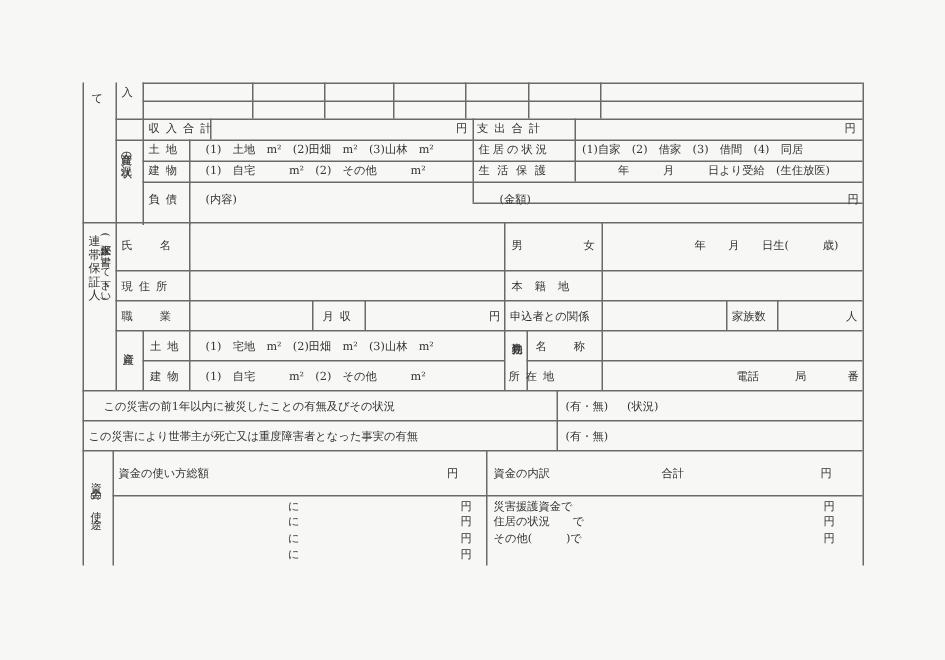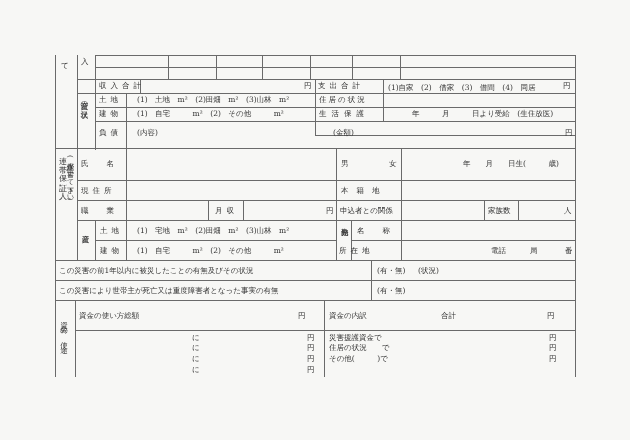--- a/index.html
+++ b/index.html
@@ -89,21 +89,21 @@
 <span class="t sp" style="left:99px;top:110px">建物</span>
 <span class="t" style="left:137px;top:110px">(1)　自宅　　　m²　(2)　その他　　　m²</span>
 <span class="t sp" style="left:99px;top:129px">負債</span>
 <span class="t" style="left:137px;top:129px">(内容)</span>
 <div class="inp" style="left:160px;top:122px;width:170px;height:25px"></div>
 <span class="t" style="left:333px;top:129px">(金額)</span>
 <div class="inp" style="left:360px;top:122px;width:200px;height:25px"></div>
 <span class="t" style="left:565px;top:129px">円</span>
 
 <span class="t" style="left:319px;top:96px;letter-spacing:2px">住居の状況</span>
-<span class="t" style="left:388px;top:84px">(1)自家　(2)　借家　(3)　借間　(4)　同居</span>
+<span class="t" style="left:388px;top:96px">(1)自家　(2)　借家　(3)　借間　(4)　同居</span>
 <span class="t" style="left:319px;top:110px;letter-spacing:5px">生活保護</span>
 <span class="t" style="left:412px;top:110px">年　　　月　　　日より受給　(生住放医)</span>
 
 <span class="vt" style="left:58px;top:150px;font-size:8px;line-height:1;letter-spacing:9px">連帯保証人</span>
 <span class="vt" style="left:66px;top:155px;font-size:7px;line-height:1">(保証人が書いて下さい)</span>
 
 <span class="t" style="left:81px;top:160px;letter-spacing:1px">氏　　名</span>
 <div class="inp" style="left:127px;top:149px;width:209px;height:31px"></div>
 <span class="t" style="left:341px;top:160px">男</span>
 <span class="t" style="left:389px;top:160px">女</span>
@@ -132,21 +132,21 @@
 <span class="t" style="left:137px;top:247px">(1)　自宅　　　m²　(2)　その他　　　m²</span>
 
 <span class="vt" style="left:340px;top:222px;line-height:1.1">勤務先</span>
 <span class="t" style="left:357px;top:227px;letter-spacing:1px">名　　称</span>
 <div class="inp" style="left:402px;top:221px;width:173px;height:19px"></div>
 <span class="t sp" style="left:339px;top:247px">所在地</span>
 <span class="t" style="left:491px;top:247px">電話</span>
 <span class="t" style="left:530px;top:247px">局</span>
 <span class="t" style="left:565px;top:247px">番</span>
 
-<span class="t" style="left:59px;top:267px">この災害の前1年以内に被災したことの有無及びその状況</span>
+<span class="t" style="left:69px;top:267px">この災害の前1年以内に被災したことの有無及びその状況</span>
 <span class="t" style="left:377px;top:267px">(有・無)</span>
 <span class="t" style="left:418px;top:267px">(状況)</span>
 <span class="t" style="left:59px;top:287px">この災害により世帯主が死亡又は重度障害者となった事実の有無</span>
 <span class="t" style="left:377px;top:287px">(有・無)</span>
 
 <span class="vt" style="left:60px;top:315px;line-height:1;letter-spacing:4px">資金の使途</span>
 
 <span class="t" style="left:79px;top:312px">資金の使い方総額</span>
 <div class="inp" style="left:150px;top:302px;width:140px;height:26px"></div>
 <span class="t" style="left:298px;top:312px">円</span>

